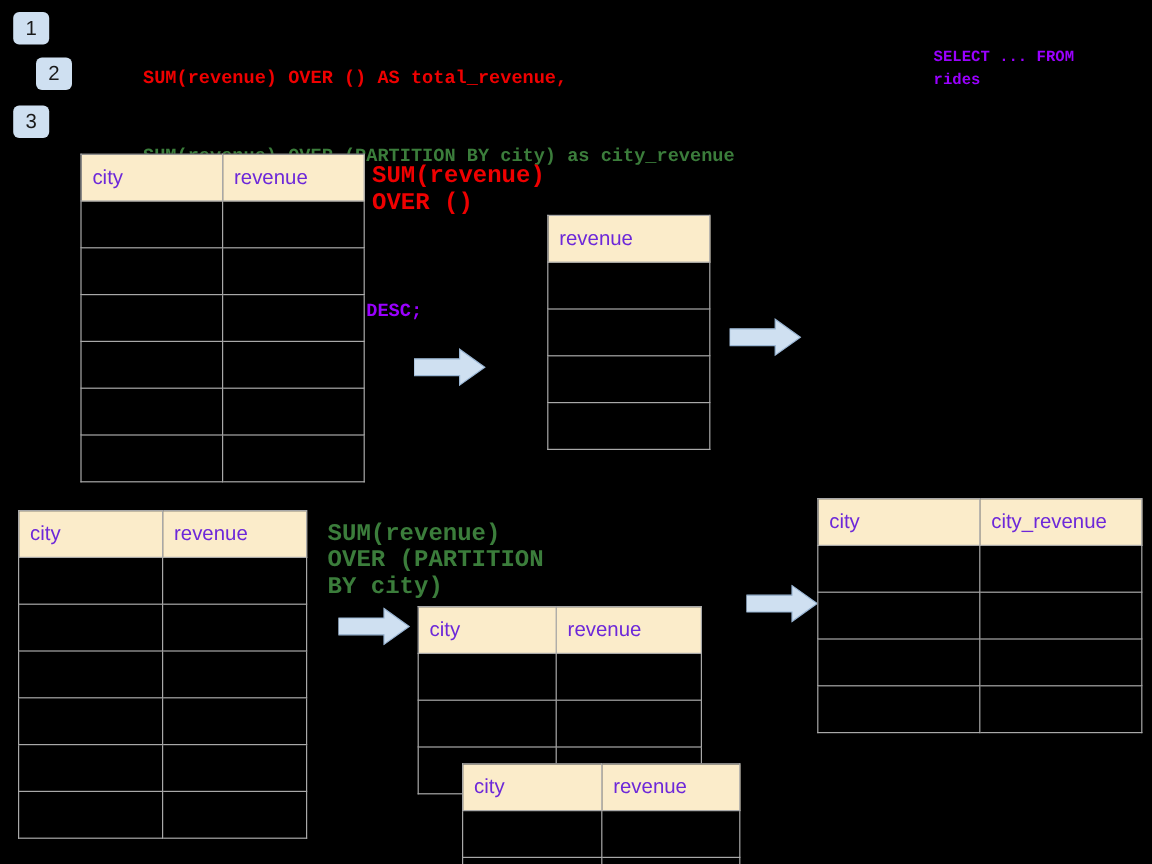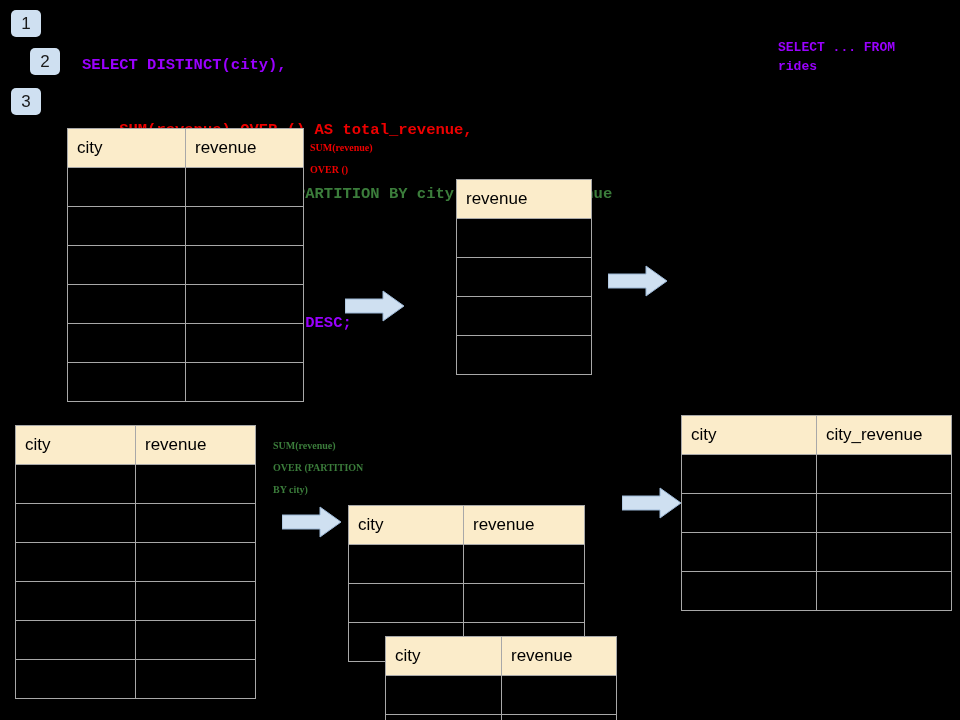--- a/index.html
+++ b/index.html
@@ -55,22 +55,22 @@
     line-height: 19px;
     font-weight: bold;
     white-space: pre;
     color: #9a00ff;
     margin-left: 28px;
   }
 
   
   .annot {
     position: absolute;
-    font-family: Liberation Serif, serif;
-    font-size: 10px;
+    font-family: Liberation Mono, monospace;
+    font-size: 20px;
     line-height: 22px;
     font-weight: bold;
     white-space: pre;
   }
 
   
   .tbl {
     position: absolute;
     border-collapse: collapse;
     table-layout: fixed;
@@ -78,21 +78,21 @@
   }
   .tbl td {
     border: 1px solid #a8a8a8;
     padding: 0;
     height: 38px;
     background: #000000;
   }
   .tbl th {
     border: 1px solid #a8a8a8;
     background: #fbecca;
-    color: #000000;
+    color: #6d28d9;
     font-family: "Liberation Sans", sans-serif;
     font-weight: normal;
     font-size: 17px;
     text-align: left;
     padding: 0 0 0 9px;
     height: 38px;
   }
 
   
   .arrow {
@@ -105,21 +105,20 @@
 </head>
 <body>
 
 <div id="canvas">
 
   <div class="step-badge" style="left:11px; top:10px;">1</div>
   <div class="step-badge" style="left:30px; top:48px;">2</div>
   <div class="step-badge" style="left:11px; top:88px;">3</div>
 
   <div class="sql-block">
-    <div class="sql-line c-purple">SELECT DISTINCT(city),</div>
     <div class="sql-line c-red">    SUM(revenue) OVER () AS total_revenue,</div>
     <div class="sql-line c-green">    SUM(revenue) OVER (PARTITION BY city) as city_revenue</div>
     <div class="sql-line c-purple">  FROM rides</div>
     <div class="sql-line c-purple">  ORDER by city_revenue DESC;</div>
   </div>
 
   <div class="side-note" style="left:750px; top:38px;">SELECT ... FROM
 rides</div>
 
   <div class="annot c-red" style="left:310px; top:137px;">SUM(revenue)

